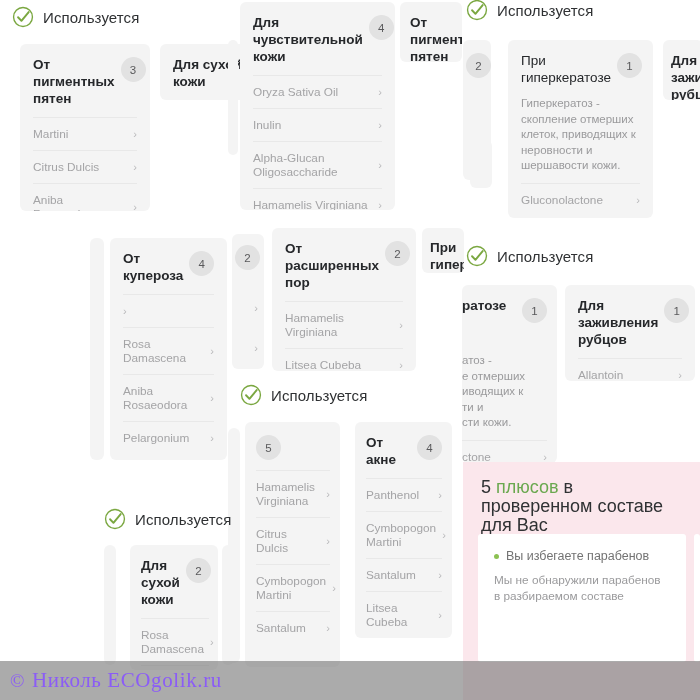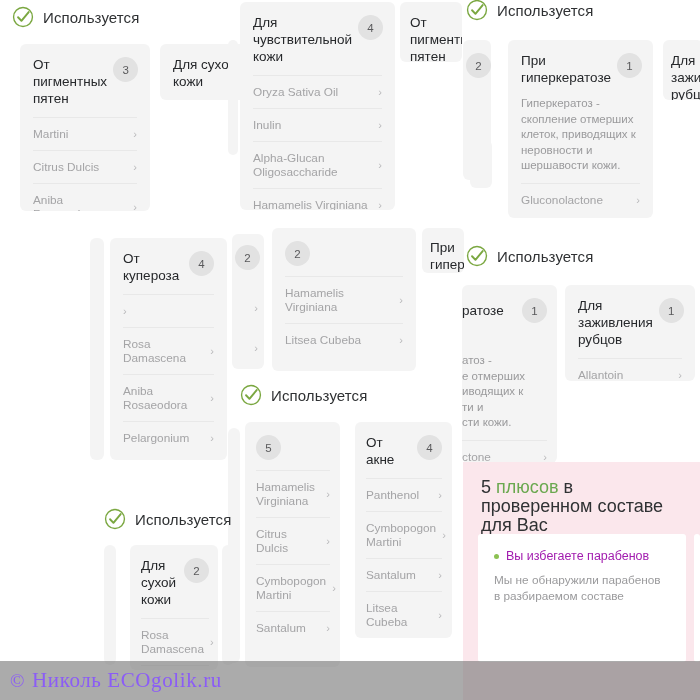--- a/index.html
+++ b/index.html
@@ -24,21 +24,21 @@
     background:#f4f4f4;
     border-radius:6px;
     box-sizing:border-box;
     overflow:hidden;
   }
   .card-head{
     display:flex;align-items:flex-start;justify-content:space-between;
     padding:12px 13px 10px 13px;gap:6px;
   }
   .card-title{
-    font-size:13.5px;line-height:17px;color:#26282b;font-weight:400;
+    font-size:13.5px;line-height:17px;color:#26282b;font-weight:700;
     flex:1 1 auto;
   }
   .badge{
     flex:0 0 auto;width:25px;height:25px;border-radius:50%;
     background:#e2e2e2;color:#59595b;font-size:11.5px;
     display:flex;align-items:center;justify-content:center;
     margin-top:1px;
   }
   .card-desc{
     padding:0 13px 9px 13px;font-size:11.5px;line-height:15.5px;color:#9a9a9c;
@@ -60,21 +60,21 @@
     position:absolute;background:#fbe7ec;
   }
   .plus-title{
     padding:16px 18px 0 18px;font-size:18px;line-height:19px;color:#2f3133;
   }
   .plus-title .hl{color:#6aa84f;}
   .plus-card{
     position:absolute;background:#ffffff;border-radius:3px;
   }
   .plus-card-title{
-    padding:14px 16px 0 16px;font-size:12.5px;line-height:16px;color:#a21caf;
+    padding:14px 16px 0 16px;font-size:12.5px;line-height:16px;color:#737373;
     display:flex;gap:7px;align-items:flex-start;
   }
   .dot{flex:0 0 auto;width:5px;height:5px;border-radius:50%;background:#8cc152;margin-top:6px;}
   .plus-card-body{
     padding:8px 16px 0 16px;font-size:11.8px;line-height:16px;color:#9a9a9c;
   }
 
   
   .footer{
     position:absolute;left:0;bottom:0;width:700px;height:39px;
@@ -226,20 +226,21 @@
 <div class="card" style="left:232px;top:234px;width:32px;height:135px;">
   <div style="position:absolute;right:4px;top:10px;">
     <div class="badge">2</div>
   </div>
   <div style="position:absolute;right:6px;top:68px;font-size:11px;color:#b9b9bb;">›</div>
   <div style="position:absolute;right:6px;top:108px;font-size:11px;color:#b9b9bb;">›</div>
 </div>
 
 <div class="card" style="left:272px;top:228px;width:144px;height:143px;">
   <div class="card-head">
+    <div class="card-title">От расширенных пор</div>
     <div class="badge">2</div>
   </div>
   <ul class="ing-list">
     <li class="ing">
       <span>Hamamelis Virginiana</span>
       <span class="chev">›</span>
     </li>
     <li class="ing">
       <span>Litsea Cubeba</span>
       <span class="chev">›</span>
@@ -255,21 +256,21 @@
 
 <div class="sec-head" style="left:466px;top:245px;">
   <svg class="check-icon" viewBox="0 0 24 24">
     <circle cx="12" cy="12" r="10.3" fill="none" stroke="#7aa740" stroke-width="1.5"></circle>
     <path d="M6.6 12.3 L10.3 16.2 L18.2 6.6" fill="none" stroke="#7aa740" stroke-width="2.1" stroke-linecap="round" stroke-linejoin="round"></path>
   </svg>
   <span class="sec-label">Используется</span>
 </div>
 
 <div class="card" style="left:462px;top:285px;width:95px;height:178px;">
-  <div class="card-head" style="padding:12px 10px 10px 0;align-items:center;">
+  <div class="card-head" style="padding:12px 10px 10px 0;">
     <div class="card-title">ратозе</div>
     <div class="badge">1</div>
   </div>
   <div class="card-desc" style="padding:0 10px 9px 0;margin-top:20px;">
     <div>атоз -</div>
     <div>е отмерших</div>
     <div>иводящих к</div>
     <div>ти и</div>
     <div>сти кожи.</div>
   </div>

